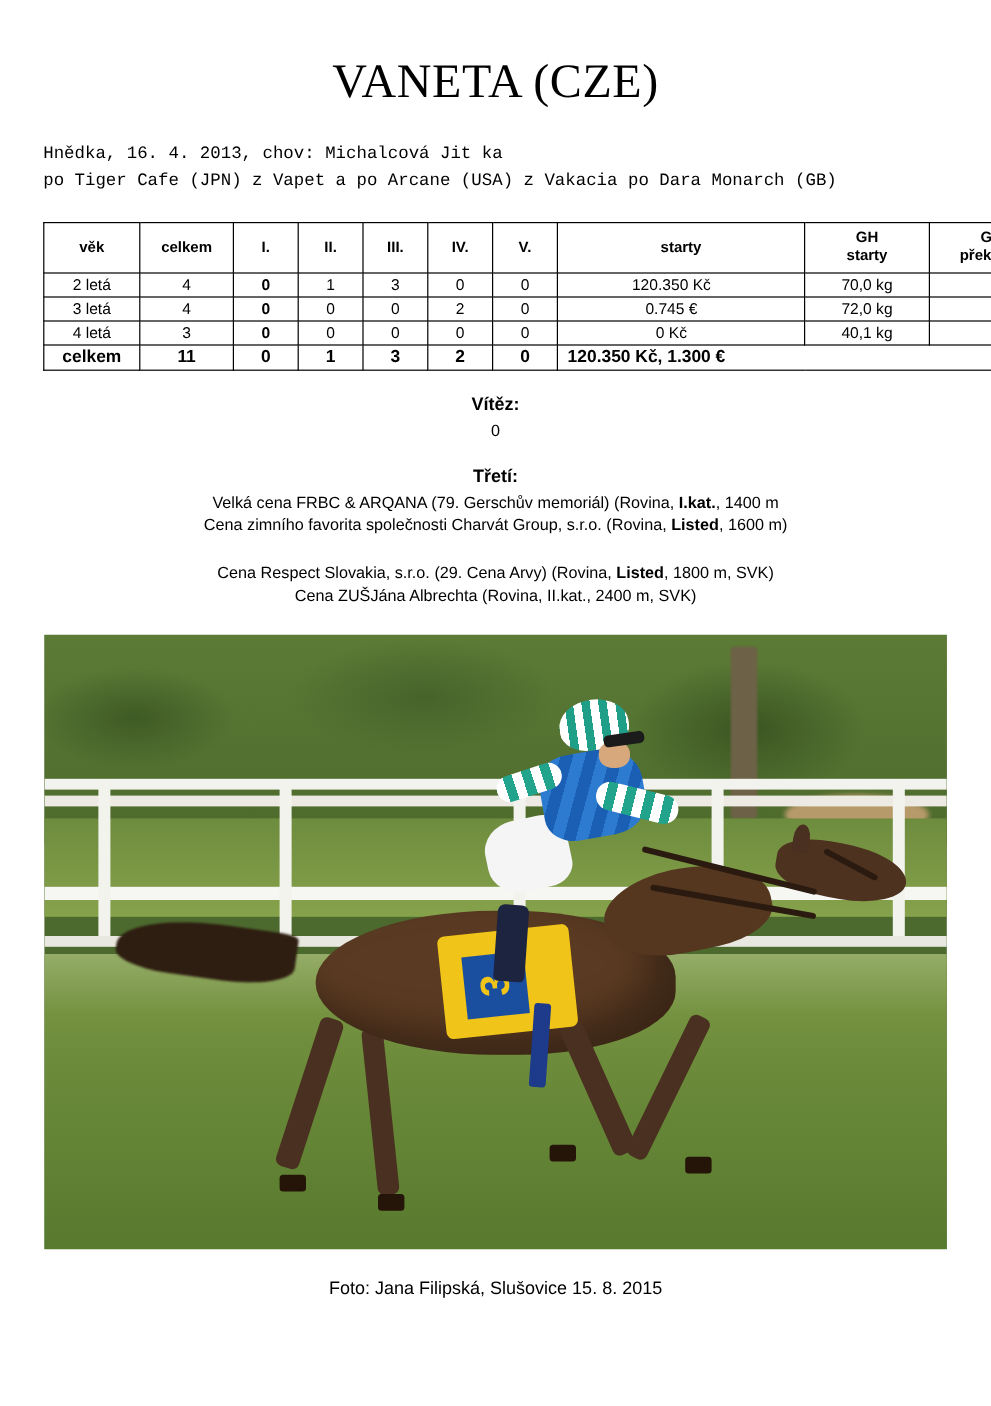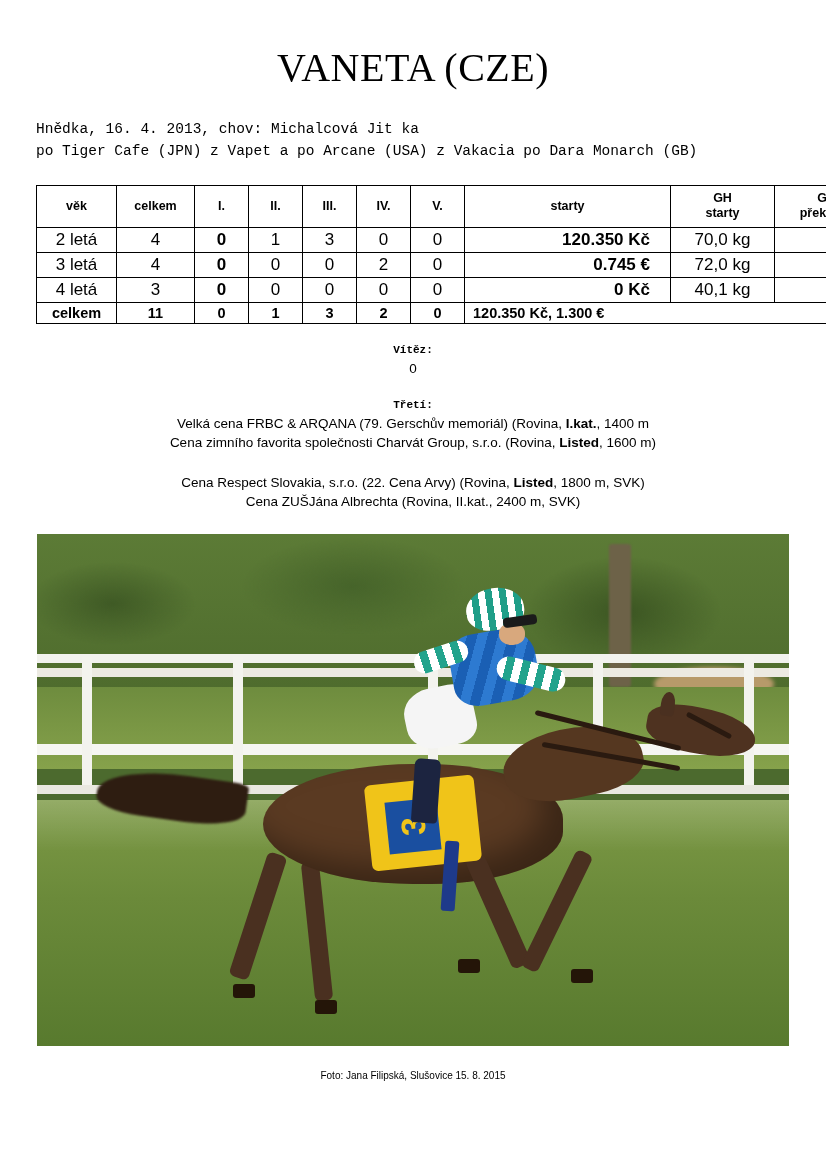--- a/index.html
+++ b/index.html
@@ -54,23 +54,23 @@
     height: 17px;
     box-sizing: border-box;
   }
   table.stats thead th {
     font-weight: bold;
     font-size: 12.5px;
     height: 42px;
     vertical-align: middle;
     line-height: 1.2;
   }
-  table.stats tbody td { font-size: 17px; }
+  table.stats tbody td { font-size: 13px; }
   table.stats tbody td.num { text-align: center; }
-  table.stats tbody td.money { text-align: right; padding-right: 20px; font-weight: bold; }
+  table.stats tbody td.money { text-align: center; padding-right: 20px; }
   table.stats tbody td.gh { text-align: center; }
   table.stats tbody td.bold { font-weight: bold; }
   table.stats tr.total td {
     font-weight: bold;
     font-size: 14.5px;
     height: 21px;
   }
   table.stats tr.total td.money-total {
     text-align: left;
     padding-left: 8px;
@@ -80,24 +80,23 @@
   .col-s { width: 54px; }
   .col-dotace { width: 206px; }
   .col-gh1 { width: 104px; }
   .col-gh2 { width: 104px; }
 
   .section {
     text-align: center;
     margin-top: 20px;
   }
   .section h3 {
-    font-size: 11px;
+    font-size: 15px;
     font-weight: bold;
     margin: 0 0 3px 0;
-    font-family: Liberation Mono, monospace;
   }
   .section .line {
     font-size: 13.5px;
     line-height: 1.45;
   }
   .section .line b { font-weight: bold; }
 
   .photo-wrap {
     width: 752px;
     margin: 22px auto 0 auto;
@@ -248,21 +247,21 @@
   }
   .rein.r1 { left: 66%; top: 38%; width: 150px; transform: rotate(14deg); }
   .rein.r2 { left: 67%; top: 43%; width: 140px; transform: rotate(10deg); }
   .bridle {
     position: absolute; left: 86%; top: 37%; width: 50px; height: 5px;
     background: #2a1a10; transform: rotate(28deg); border-radius: 3px;
   }
 
   .caption {
     text-align: center;
-    font-size: 10px;
+    font-size: 15px;
     margin-top: 24px;
   }
 </style>
 </head>
 <body>
 
 <div class="page">
 
   <h1 class="title">VANETA (CZE)</h1>
 
@@ -347,21 +346,21 @@
     <div class="line"><span>0</span><b></b><span></span></div>
   </div>
 
   <div class="section">
     <h3>Třetí:</h3>
     <div class="line"><span>Velká cena FRBC &amp; ARQANA (79. Gerschův memoriál) (Rovina, </span><b>I.kat.</b><span>, 1400 m</span></div>
     <div class="line"><span>Cena zimního favorita společnosti Charvát Group, s.r.o. (Rovina, </span><b>Listed</b><span>, 1600 m)</span></div>
   </div>
 
   <div class="section">
-    <div class="line"><span>Cena Respect Slovakia, s.r.o. (22. Cena Arvy) (Rovina, </span><b>Listed</b><span>, 1800 m, SVK)</span></div>
+    <div class="line"><span>Cena Respect Slovakia, s.r.o. (29. Cena Arvy) (Rovina, </span><b>Listed</b><span>, 1800 m, SVK)</span></div>
     <div class="line"><span>Cena ZUŠJána Albrechta (Rovina, II.kat., 2400 m, SVK)</span><b></b><span></span></div>
   </div>
 
   <div class="photo-wrap">
     <div class="photo">
       <div class="ph-trees"></div>
       <div class="ph-tree-trunk"></div>
       <div class="ph-dirt"></div>
       <div class="ph-rail-top"></div>
       <div class="ph-mid-grass"></div>

